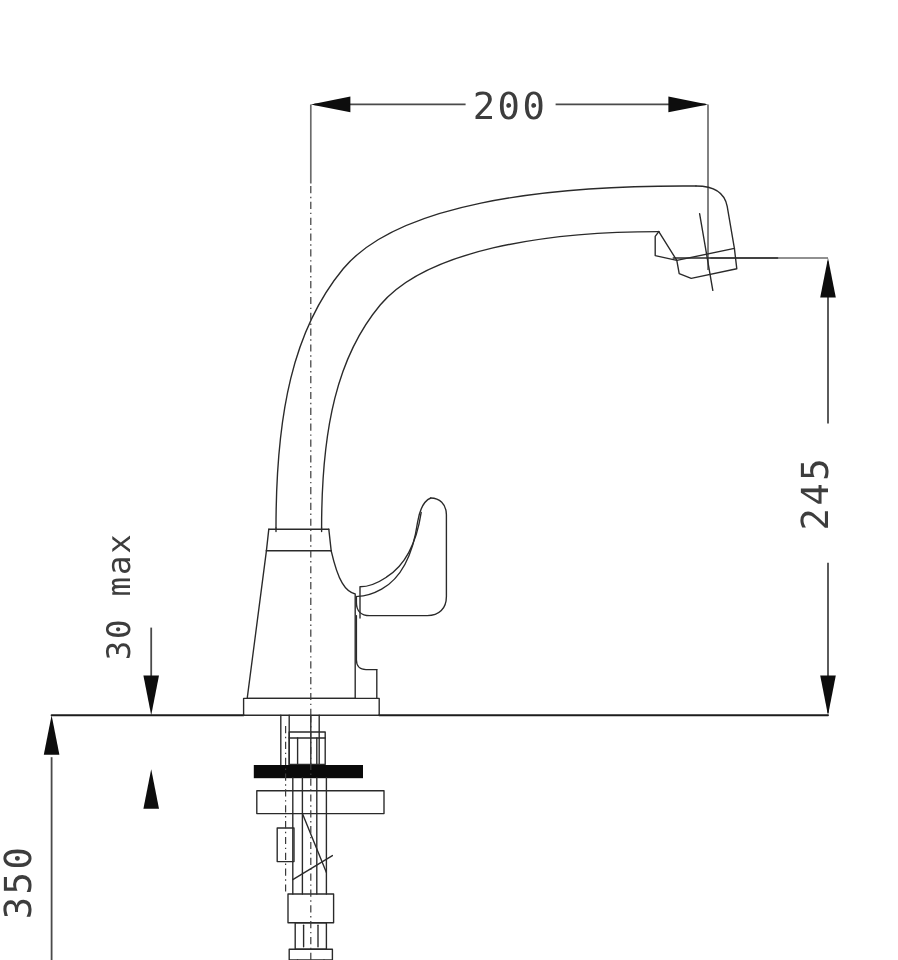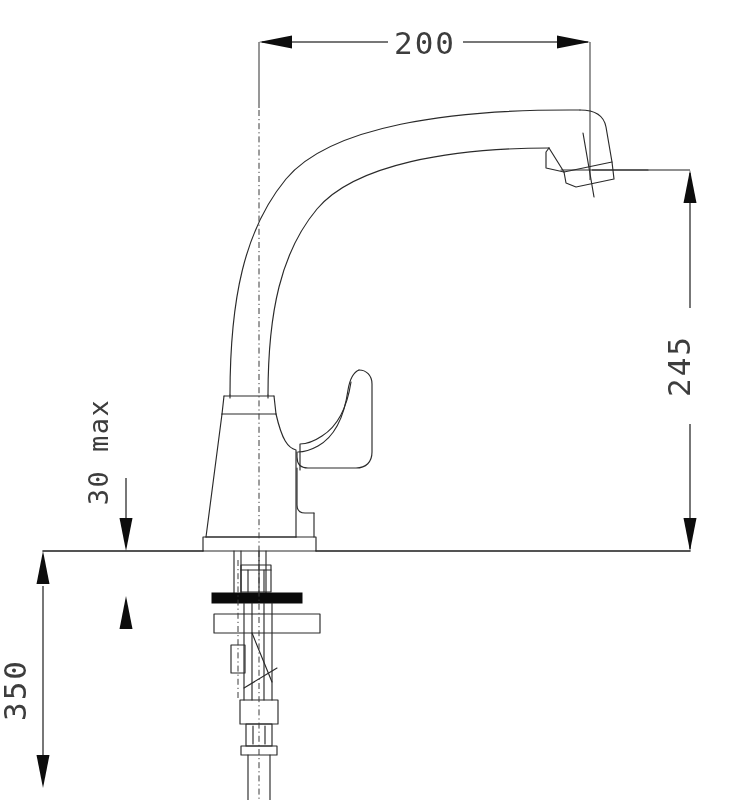--- a/index.html
+++ b/index.html
@@ -11,20 +11,21 @@
     width: 748px;
     height: 800px;
     font-family: "DejaVu Sans Mono", monospace;
     overflow: hidden;
   }
   #drawing-root {
     position: relative;
     width: 748px;
     height: 667px;
     background: #ffffff;
+    margin-top: 45px;
   }
   svg#tech-drawing {
     display: block;
     width: 748px;
     height: 800px;
   }
   .obj-line {
     fill: none;
     stroke: #1c1c1c;
     stroke-width: 1.6;

